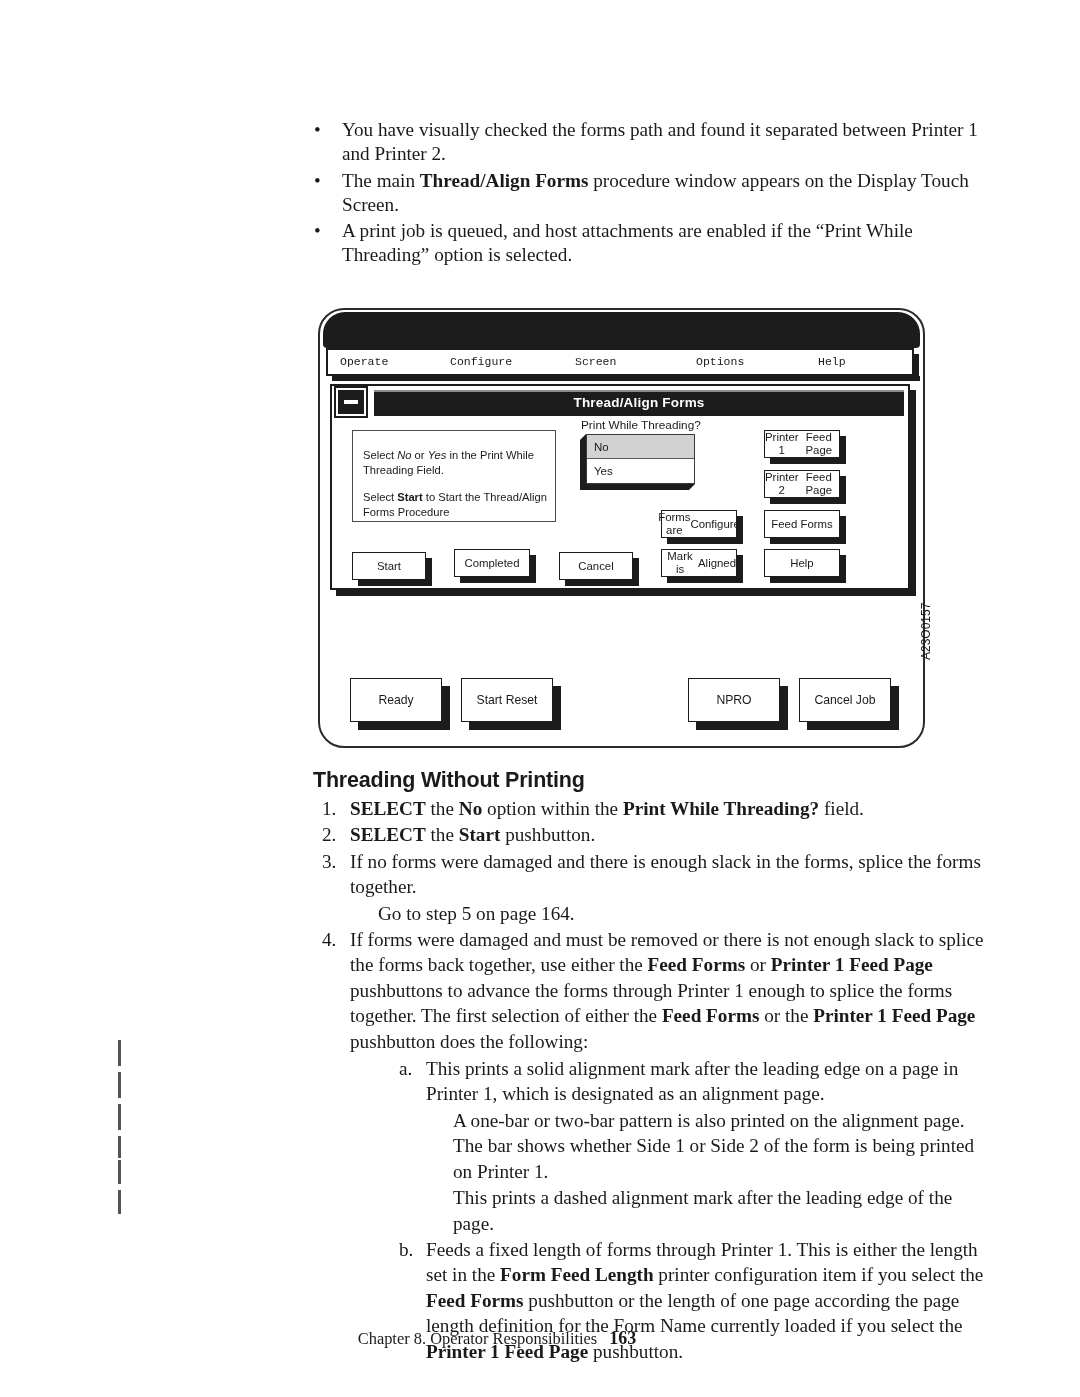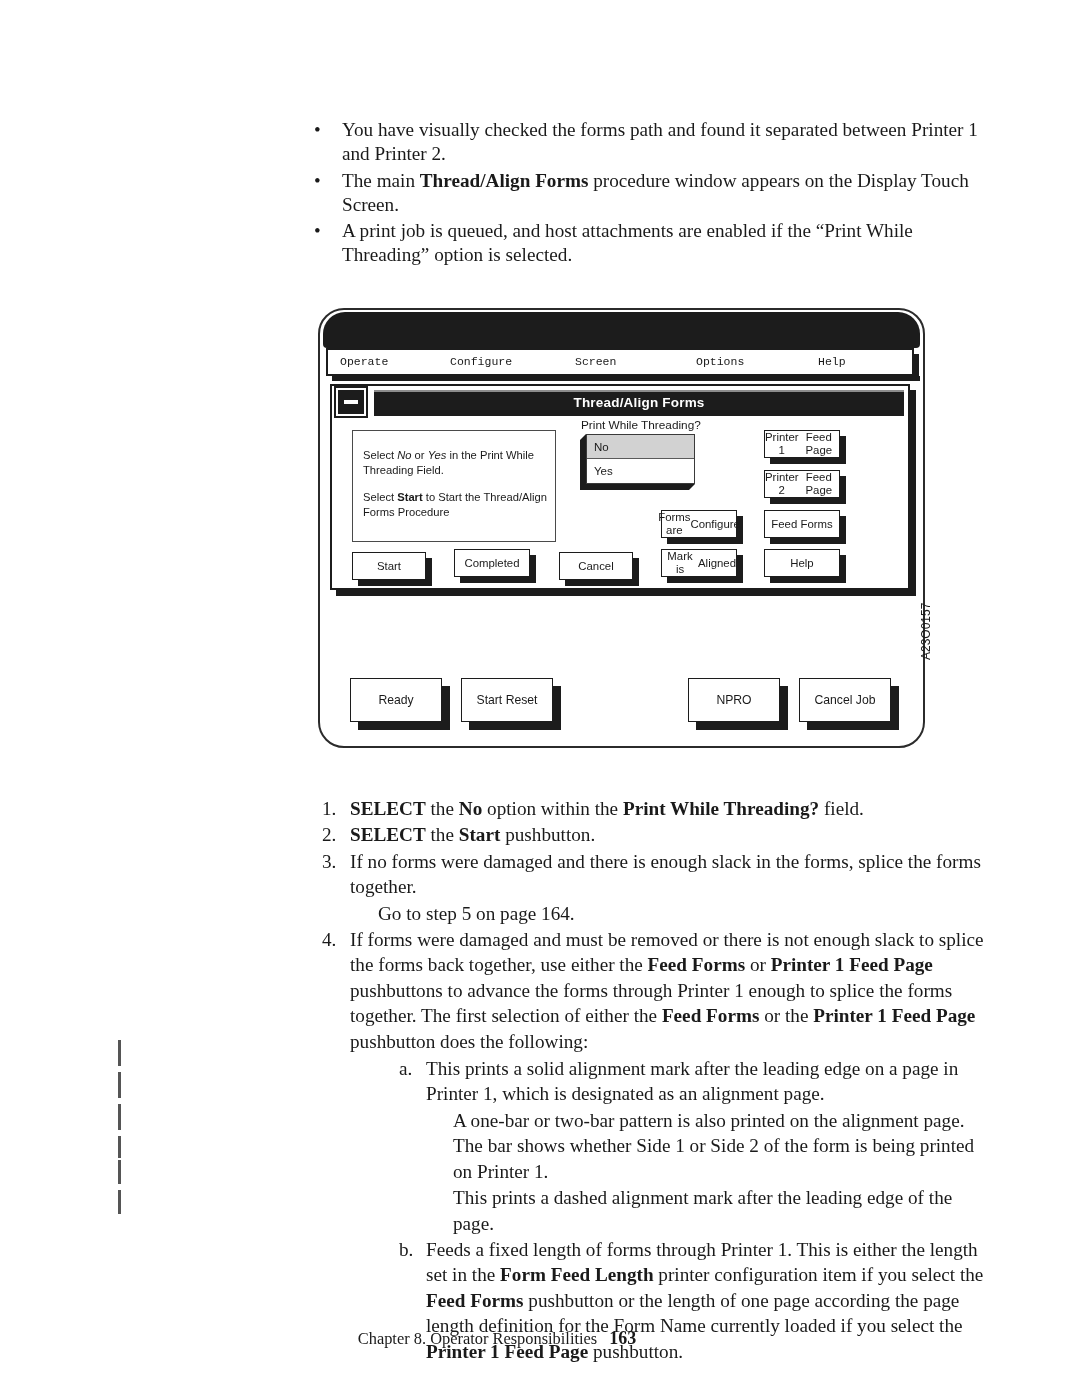--- a/index.html
+++ b/index.html
@@ -179,21 +179,21 @@
     height: 4px;
     background: #ffffff;
   }
 
   
   .instr-box {
     position: absolute;
     left: 20px;
     top: 44px;
     width: 204px;
-    height: 112px;
+    height: 92px;
     border: 1px solid #4a4a4a;
     background: #ffffff;
     box-sizing: border-box;
   }
   .instr-text {
     position: absolute;
     left: 10px;
     top: 17px;
     width: 188px;
     font-family: "Liberation Sans", sans-serif;
@@ -552,20 +552,21 @@
         </div>
         <div class="pbtn" style="left: 481px; top: 370px; width: 92px; height: 44px;">
           <div class="shadow"></div>
           <div class="face">Cancel Job</div>
         </div>
       </div>
 
     <div class="fig-id">A23O0157</div>
   </div>
 
+  <div class="section-heading">Threading Without Printing</div>
 
   <div class="steps serif" id="steps">
       <div class="step"><span class="step-num">1.</span><span><b>SELECT</b> the <b>No</b> option within the <b>Print While Threading?</b> field.</span></div>
       <div class="step"><span class="step-num">2.</span><span><b>SELECT</b> the <b>Start</b> pushbutton.</span></div>
       <div class="step"><span class="step-num">3.</span><span>If no forms were damaged and there is enough slack in the forms, splice the forms together.</span><div class="goto-para">Go to step 5 on page 164.</div></div>
       <div class="step"><span class="step-num">4.</span><span>If forms were damaged and must be removed or there is not enough slack to splice the forms back together, use either the <b>Feed Forms</b> or <b>Printer 1 Feed Page</b> pushbuttons to advance the forms through Printer 1 enough to splice the forms together. The first selection of either the <b>Feed Forms</b> or the <b>Printer 1 Feed Page</b> pushbutton does the following:</span><div class="substeps">
           <div class="substep"><span class="substep-num">a.</span><span>This prints a solid alignment mark after the leading edge on a page in Printer 1, which is designated as an alignment page.</span><div class="cont-para">A one-bar or two-bar pattern is also printed on the alignment page. The bar shows whether Side 1 or Side 2 of the form is being printed on Printer 1.</div><div class="cont-para">This prints a dashed alignment mark after the leading edge of the page.</div></div>
           <div class="substep"><span class="substep-num">b.</span><span>Feeds a fixed length of forms through Printer 1. This is either the length set in the <b>Form Feed Length</b> printer configuration item if you select the <b>Feed Forms</b> pushbutton or the length of one page according the page length definition for the Form Name currently loaded if you select the <b>Printer 1 Feed Page</b> pushbutton.</span></div>
         </div></div>
     </div>

